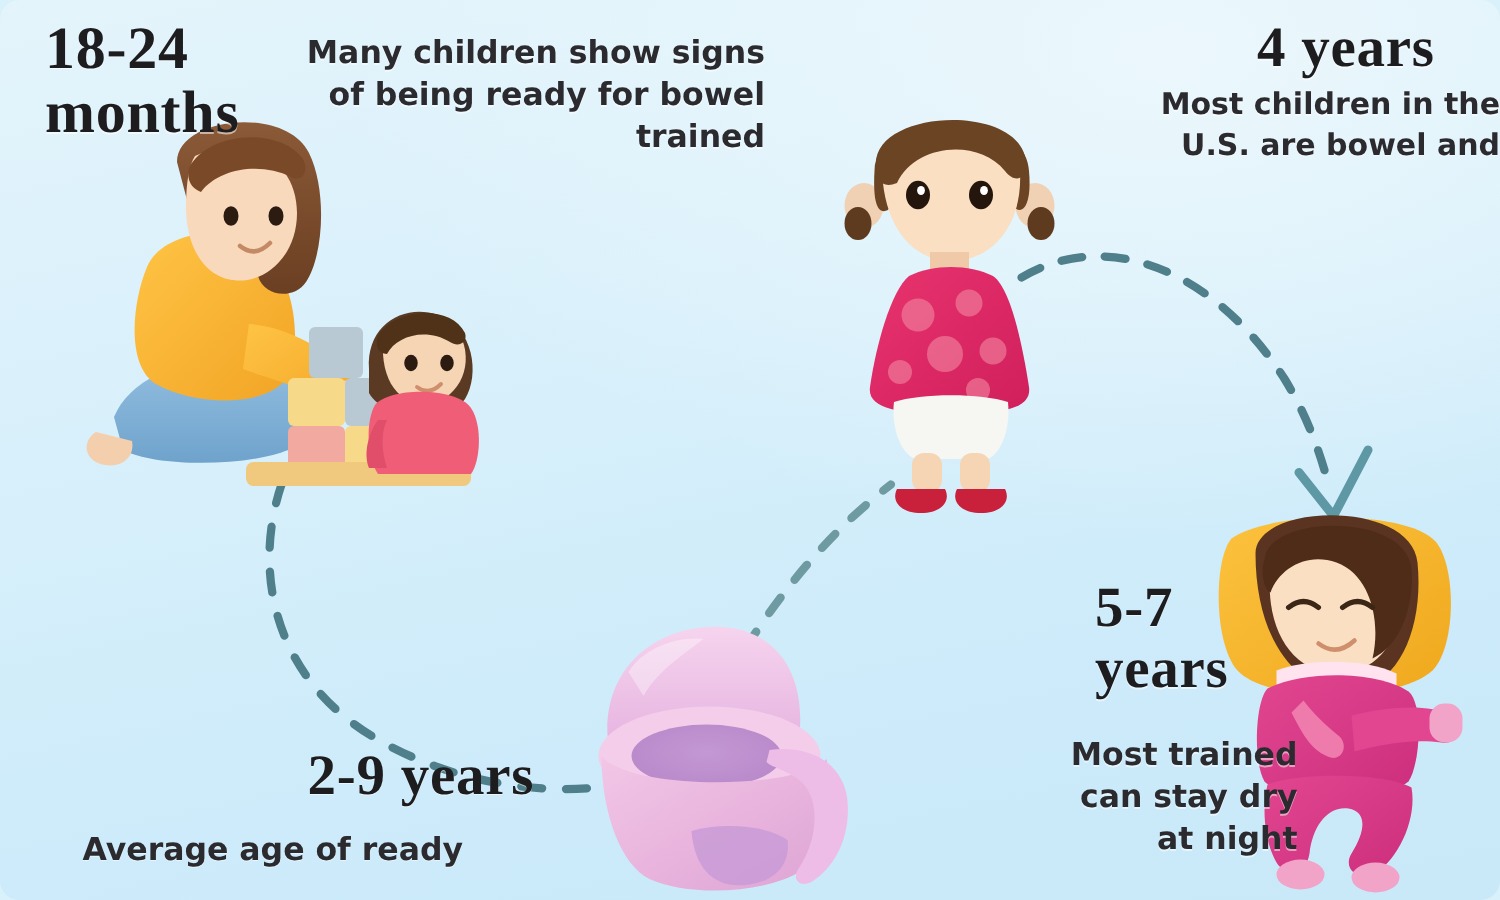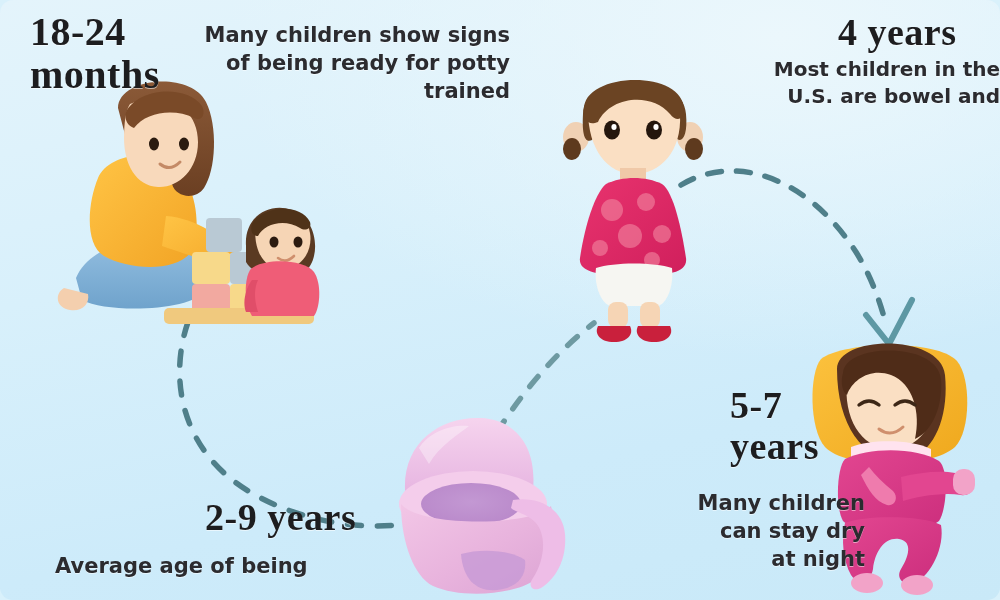--- a/index.html
+++ b/index.html
@@ -256,38 +256,38 @@
 
     <path d="M50 188 C 70 180 128 180 146 190 C 150 212 136 240 120 248 C 110 252 100 244 106 234 C 116 218 116 206 104 204 C 90 202 80 216 78 234 C 76 248 62 250 56 240 C 48 226 46 204 50 188 Z" fill="url(#sPj)"></path>
 
     <ellipse cx="72" cy="248" rx="16" ry="10" fill="#f2a3c8"></ellipse>
     <ellipse cx="122" cy="250" rx="16" ry="10" fill="#f2a3c8"></ellipse>
   </svg>
 
   <div class="heading" id="h-18-24">18-24 months</div>
   <div class="body-text" id="t-18-24">
     <div>Many children show signs</div>
-    <div>of being ready for potty</div>
+    <div>of being ready for bowel</div>
     <div>trained</div>
   </div>
 
   <div class="heading" id="h-4y">4 years</div>
   <div class="body-text" id="t-4y">
     <div>Most children in the</div>
     <div>U.S. are bowel and</div>
   </div>
 
   <div class="heading" id="h-23y">2-9 years</div>
   <div class="body-text" id="t-23y">
-    <div>Average age of being</div>
+    <div>Average age of ready</div>
   </div>
 
   <div class="heading" id="h-57y">
     <div>5-7</div>
     <div>years</div>
   </div>
   <div class="body-text" id="t-57y">
-    <div>Many children</div>
+    <div>Most trained</div>
     <div>can stay dry</div>
     <div>at night</div>
   </div>
 
 </div>
 
 </body></html>

